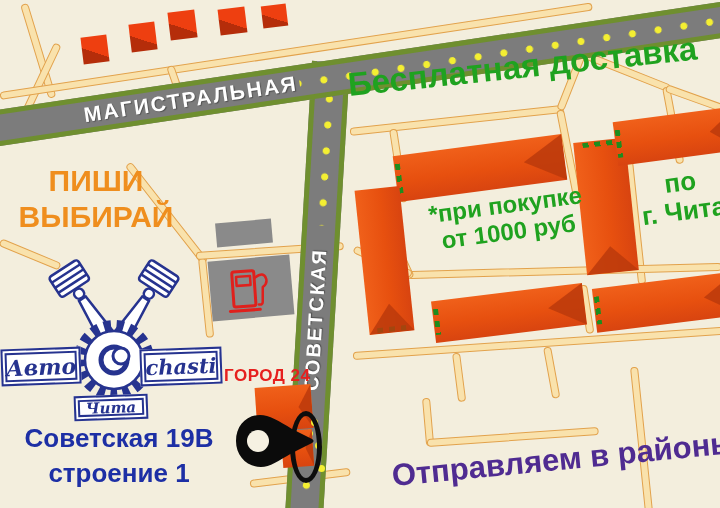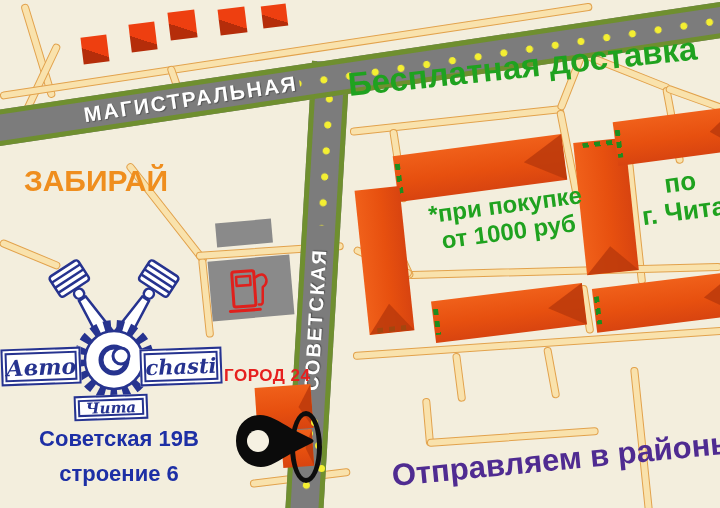--- a/index.html
+++ b/index.html
@@ -181,28 +181,29 @@
     <div>*при покупке</div>
     <div>от 1000 руб</div>
   </div>
 
   <div class="txt green" style="left:622px;top:168px;width:120px;font-size:26px;line-height:1.1;text-align:center;transform:rotate(-7.5deg);">
     <div>по</div>
     <div>г. Чита</div>
   </div>
 
   <div class="txt orange" style="left:0;top:163px;width:192px;font-size:30px;line-height:36px;text-align:center;">
-    <div>ЗАБИРАЙ</div>
+    <div>ПИШИ</div>
+    <div>ВЫБИРАЙ</div>
   </div>
 
   <div class="txt red" style="left:224px;top:366px;font-size:17px;letter-spacing:.5px;">ГОРОД 24</div>
 
-  <div class="txt blue" style="left:10px;top:421px;width:218px;font-size:22px;line-height:35px;text-align:center;">
+  <div class="txt blue" style="left:10px;top:421px;width:218px;font-size:26px;line-height:35px;text-align:center;">
     <div>Советская 19В</div>
-    <div>строение 6</div>
+    <div>строение 1</div>
   </div>
 
   <div class="txt purple" style="left:392px;top:458px;font-size:31px;transform:rotate(-5.5deg);transform-origin:left center;">Отправляем в районы</div>
 
   <div class="logo">
     <svg width="242" height="170" viewBox="0 0 242 170" style="position:absolute;left:0;top:0;">
       <g stroke="#26338f" fill="#ffffff" stroke-width="2.5">
 
         <g transform="translate(78,40) rotate(-33)">
           <path d="M-4 8 L-8 52 L8 52 L4 8 Z"></path>

